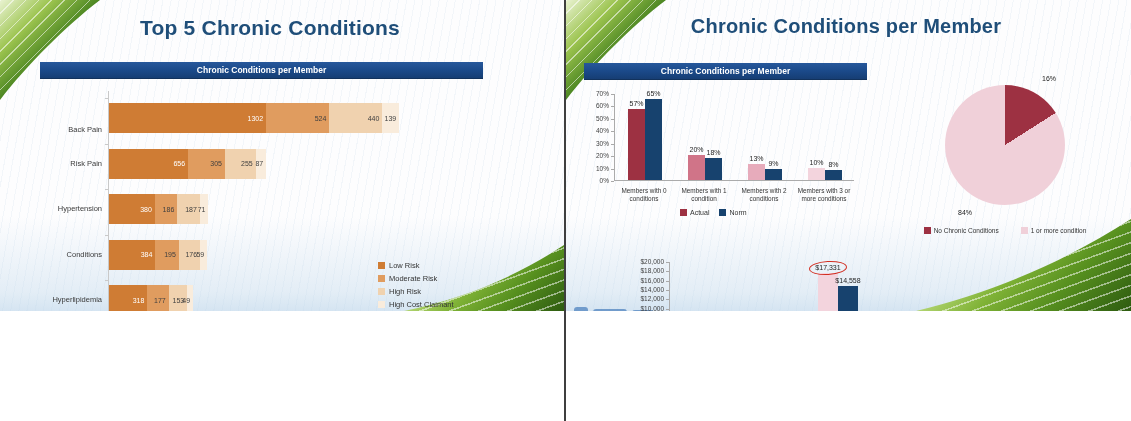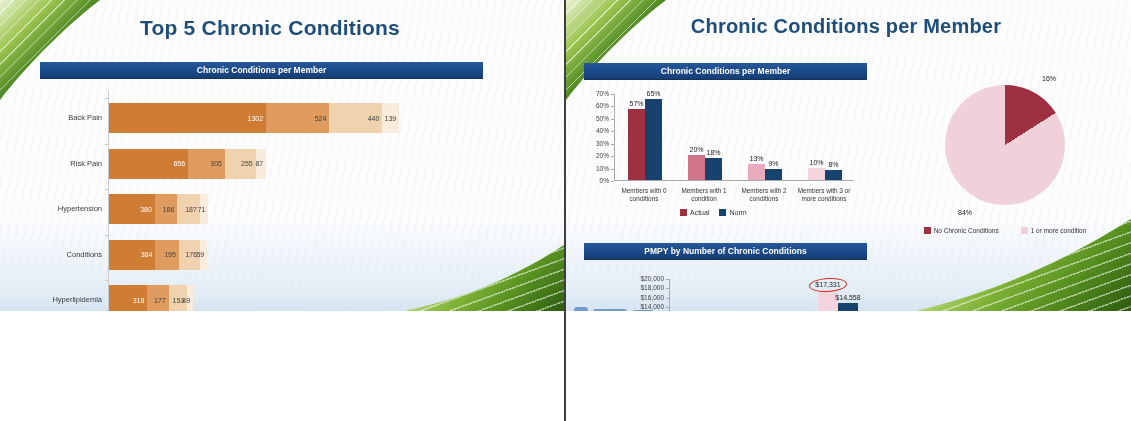--- a/index.html
+++ b/index.html
@@ -102,21 +102,21 @@
         <span>Chronic Conditions per Member</span>
       </div>
       <div class="stacked-chart" id="stackedChart">
           <div class="sc-axis"></div>
           <div class="sc-axtick" style="top: 13px;"></div>
           <div class="sc-axtick" style="top: 58.5px;"></div>
           <div class="sc-axtick" style="top: 104px;"></div>
           <div class="sc-axtick" style="top: 149.5px;"></div>
           <div class="sc-axtick" style="top: 195px;"></div>
           <div class="sc-axtick" style="top: 240.5px;"></div>
-          <div class="sc-cat" style="top: 28px;">Back Pain</div>
+          <div class="sc-cat" style="top: 40px;">Back Pain</div>
           <div class="sc-seg" style="left: 69px; top: 18px; width: 157.108px; height: 30px; background: rgb(207, 124, 52);">
             <div class="sc-seglab" style="color: rgb(255, 255, 255);">1302</div>
           </div>
           <div class="sc-seg" style="left: 226.108px; top: 18px; width: 63.2293px; height: 30px; background: rgb(224, 156, 95);">
             <div class="sc-seglab" style="color: rgb(63, 63, 63);">524</div>
           </div>
           <div class="sc-seg" style="left: 289.337px; top: 18px; width: 53.0933px; height: 30px; background: rgb(240, 210, 175);">
             <div class="sc-seglab" style="color: rgb(63, 63, 63);">440</div>
           </div>
           <div class="sc-seg" style="left: 342.431px; top: 18px; width: 16.7727px; height: 30px; background: rgb(249, 236, 220);">
@@ -174,20 +174,38 @@
           <div class="sc-seg" style="left: 147.192px; top: 200px; width: 5.91267px; height: 30px; background: rgb(249, 236, 220);">
             <div class="sc-seglab" style="color: rgb(63, 63, 63);">49</div>
           </div>
           <div class="sc-tick" style="left: 48px;">0</div>
           <div class="sc-tick" style="left: 108.333px;">500</div>
           <div class="sc-tick" style="left: 168.667px;">1000</div>
           <div class="sc-tick" style="left: 229px;">1500</div>
           <div class="sc-tick" style="left: 289.333px;">2000</div>
           <div class="sc-tick" style="left: 349.667px;">2500</div>
           <div class="sc-tick" style="left: 410px;">3000</div>
+          <div class="sc-legend">
+            <div class="sc-lgrow">
+              <div class="sc-sw" style="background: rgb(207, 124, 52);"></div>
+              <div class="sc-lgtext">Low Risk</div>
+            </div>
+            <div class="sc-lgrow">
+              <div class="sc-sw" style="background: rgb(224, 156, 95);"></div>
+              <div class="sc-lgtext">Moderate Risk</div>
+            </div>
+            <div class="sc-lgrow">
+              <div class="sc-sw" style="background: rgb(240, 210, 175);"></div>
+              <div class="sc-lgtext">High Risk</div>
+            </div>
+            <div class="sc-lgrow">
+              <div class="sc-sw" style="background: rgb(249, 236, 220);"></div>
+              <div class="sc-lgtext">High Cost Claimant</div>
+            </div>
+          </div>
         </div>
     </div>
   </section>
 
   <div class="divider"></div>
 
   <section class="slide slide-right">
     <div class="swoosh-tl"></div>
     <div class="bottom-haze"></div>
     <div class="swoosh-br big"></div>
@@ -267,23 +285,20 @@
             <span>No Chronic Conditions</span>
           </span>
         <span class="pl-item">
             <i id="pieSw1" style="background: rgb(240, 208, 217);"></i>
             <span>1 or more condition</span>
           </span>
       </div>
     </div>
 
     <div class="pmpy-panel">
-      <div class="panel-header">
-        <span>PMPY by Number of Chronic Conditions</span>
-      </div>
       <div class="gchart" id="pmpyChart">
           <div class="gc-ylab" style="left: 40px; top: 108px; width: 40px;">$-</div>
           <div class="gc-ytick" style="left: 82px; top: 112px;"></div>
           <div class="gc-ylab" style="left: 40px; top: 98.7px; width: 40px;">$2,000</div>
           <div class="gc-ytick" style="left: 82px; top: 102.7px;"></div>
           <div class="gc-ylab" style="left: 40px; top: 89.4px; width: 40px;">$4,000</div>
           <div class="gc-ytick" style="left: 82px; top: 93.4px;"></div>
           <div class="gc-ylab" style="left: 40px; top: 80.1px; width: 40px;">$6,000</div>
           <div class="gc-ytick" style="left: 82px; top: 84.1px;"></div>
           <div class="gc-ylab" style="left: 40px; top: 70.8px; width: 40px;">$8,000</div>

